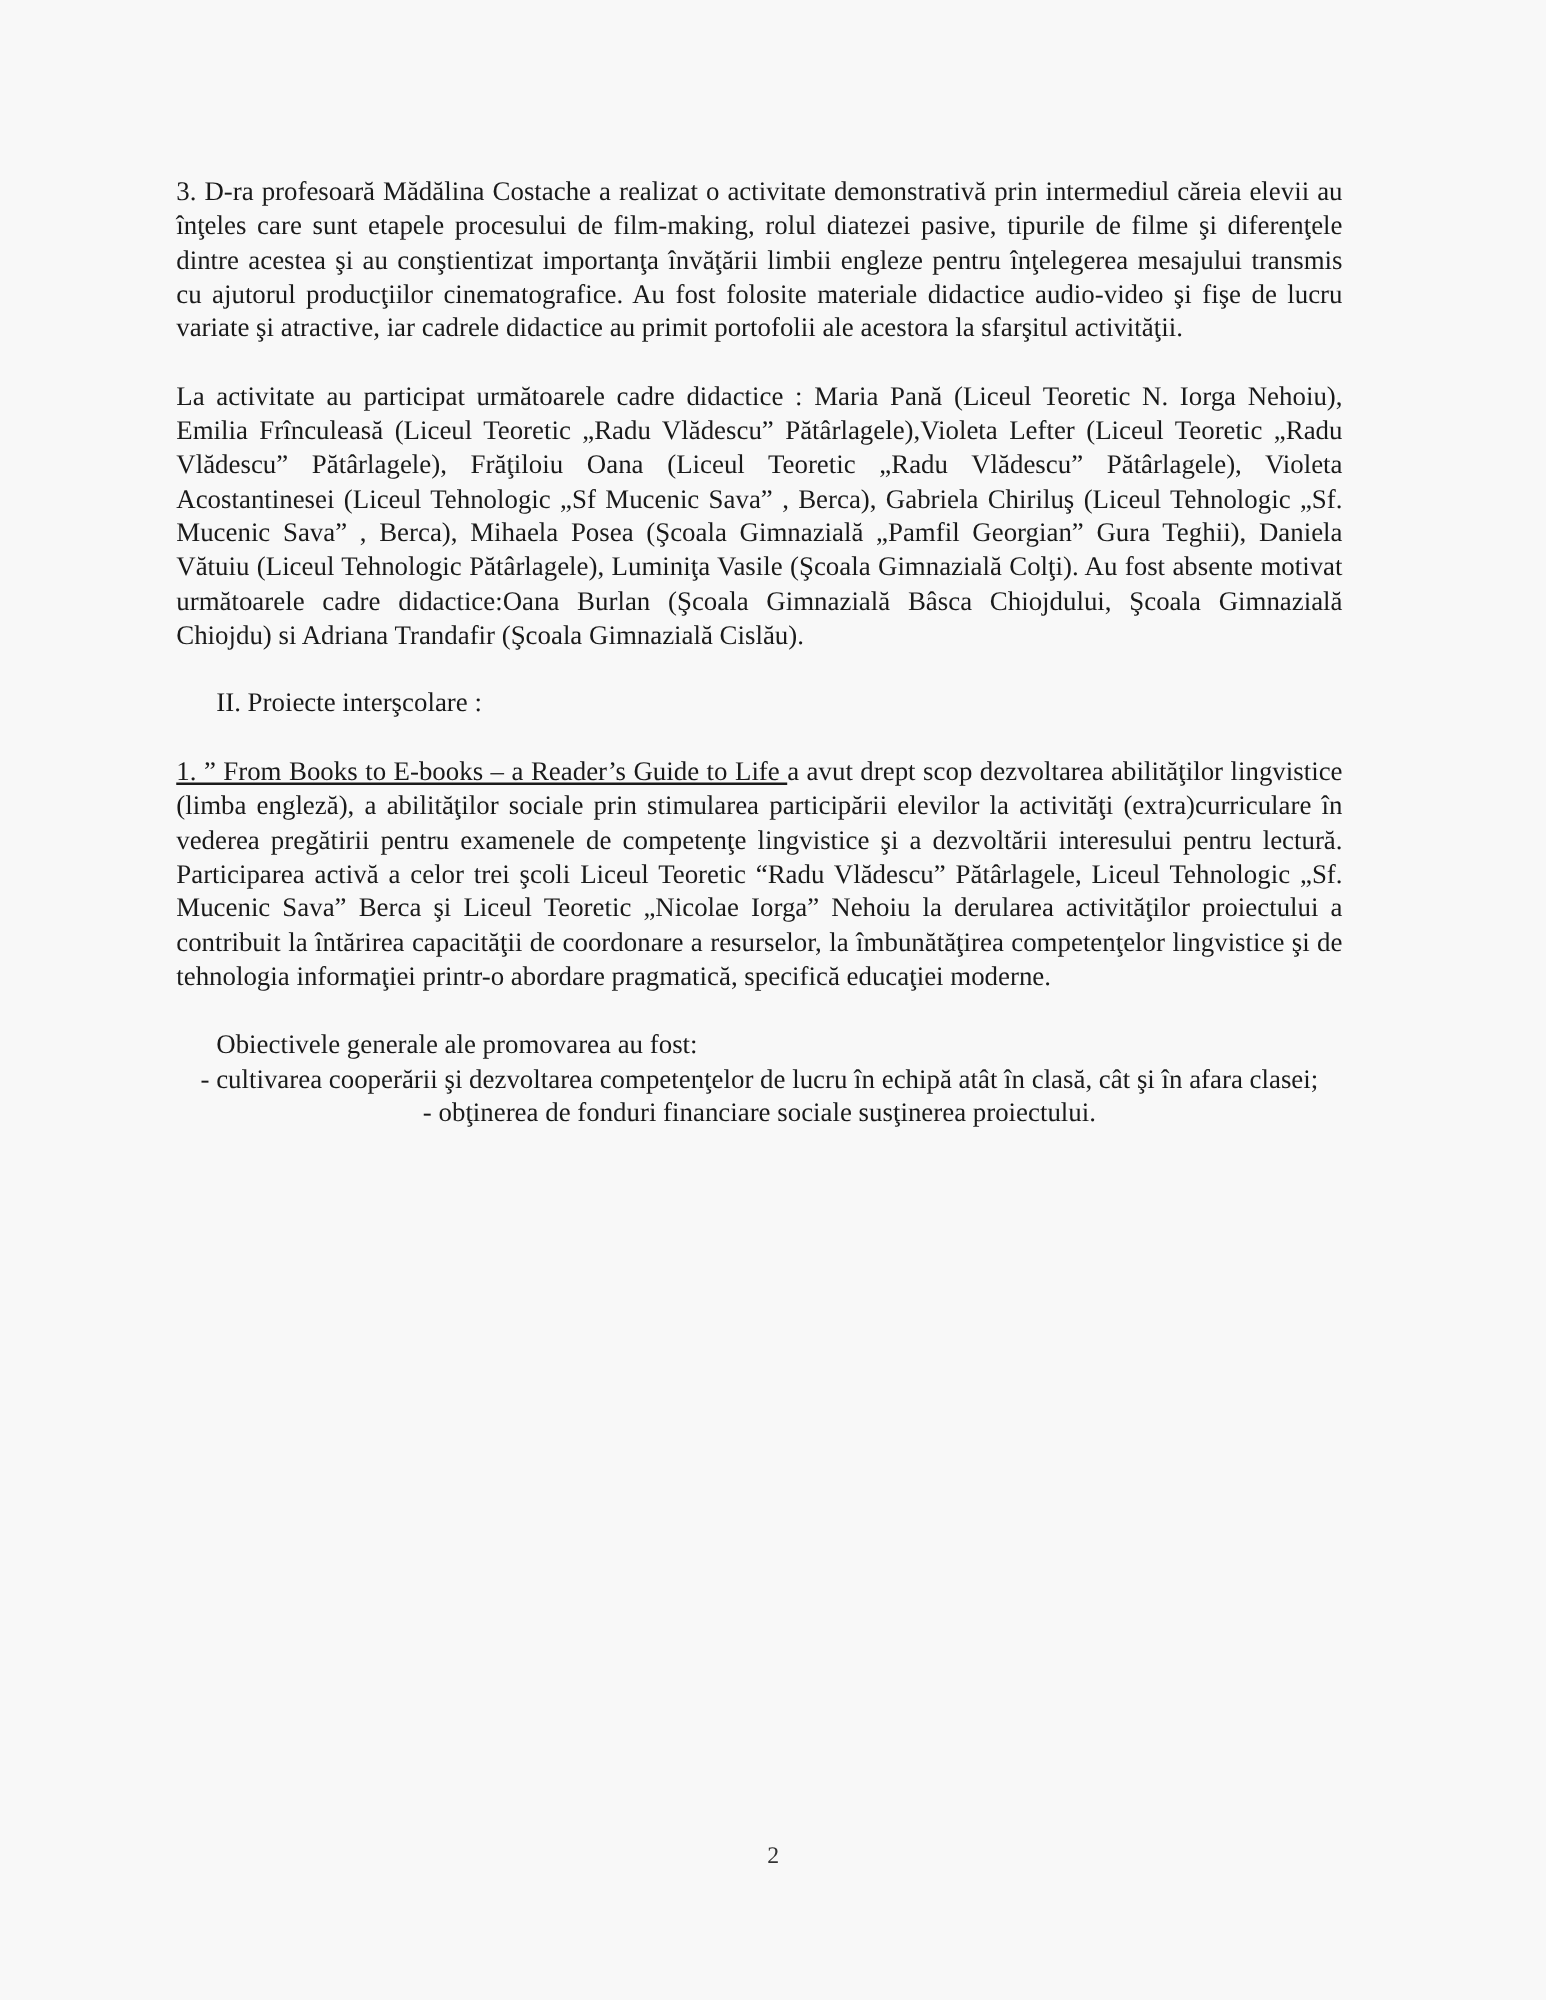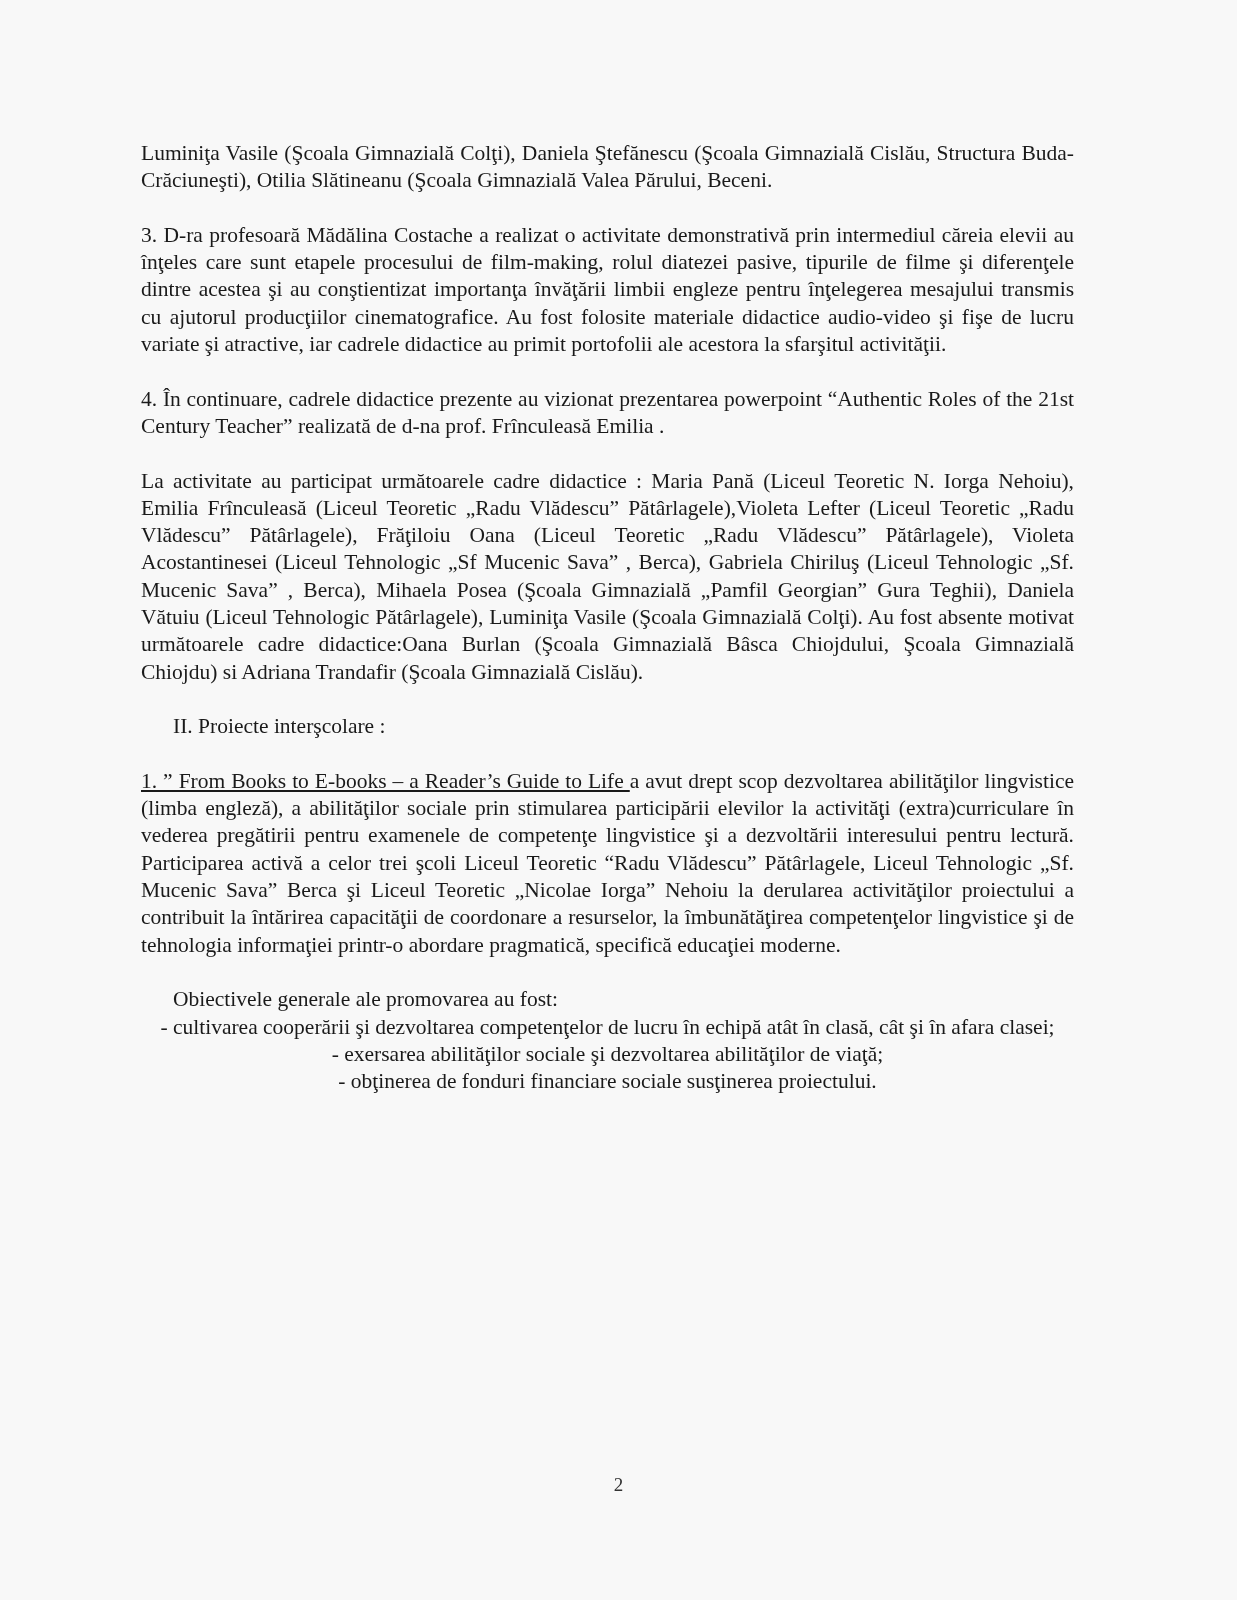--- a/index.html
+++ b/index.html
@@ -53,37 +53,34 @@
       font-family: "Liberation Serif", "DejaVu Serif", serif;
       font-size: 19px;
       color: #333333;
     }
   </style>
 </head>
 <body>
 
 <div class="page">
 
-  <p class="para">Luminiţa Vasile (Şcoala Gimnazială Colţi), Daniela Ştefănescu (Şcoala Gimnazială Cislău, Structura Buda-Crăciuneşti), Otilia Slătineanu (Şcoala Gimnazială Valea Părului, Beceni.</p>
 
 
   <p class="para">3. D-ra profesoară Mădălina Costache a realizat o activitate demonstrativă prin intermediul căreia elevii au înţeles care sunt etapele procesului de film-making, rolul diatezei pasive,  tipurile de filme şi diferenţele dintre acestea şi au conştientizat importanţa învăţării limbii engleze pentru înţelegerea mesajului transmis cu ajutorul producţiilor cinematografice. Au fost folosite materiale didactice audio-video şi fişe de lucru variate şi atractive, iar cadrele didactice au primit portofolii ale acestora la sfarşitul activităţii.</p>
 
-  <p class="para">4. În continuare, cadrele didactice prezente au vizionat prezentarea powerpoint “Authentic Roles of the 21st Century Teacher” realizată de d-na prof. Frînculeasă Emilia .</p>
 
   <p class="para">La activitate au participat următoarele cadre didactice : Maria Pană (Liceul Teoretic N. Iorga Nehoiu), Emilia Frînculeasă (Liceul Teoretic „Radu Vlădescu” Pătârlagele),Violeta Lefter (Liceul Teoretic „Radu Vlădescu” Pătârlagele), Frăţiloiu Oana (Liceul Teoretic „Radu Vlădescu” Pătârlagele), Violeta Acostantinesei (Liceul Tehnologic „Sf Mucenic Sava” , Berca), Gabriela Chiriluş (Liceul Tehnologic „Sf. Mucenic Sava” , Berca),  Mihaela Posea (Şcoala Gimnazială „Pamfil Georgian” Gura Teghii), Daniela Vătuiu (Liceul Tehnologic Pătârlagele), Luminiţa Vasile (Şcoala Gimnazială Colţi). Au fost absente motivat următoarele cadre didactice:Oana Burlan (Şcoala Gimnazială Bâsca Chiojdului, Şcoala Gimnazială Chiojdu) si Adriana Trandafir (Şcoala Gimnazială Cislău).</p>
 
   <p class="para left">II. Proiecte interşcolare :</p>
 
   <p class="para"><span class="underline">1. ” From Books to E-books – a Reader’s Guide to Life </span><span>a avut drept scop dezvoltarea abilităţilor lingvistice (limba engleză),  a abilităţilor sociale prin stimularea participării elevilor la activităţi (extra)curriculare în vederea pregătirii pentru examenele de competenţe lingvistice şi a dezvoltării interesului pentru lectură. Participarea activă a celor trei şcoli Liceul Teoretic “Radu Vlădescu” Pătârlagele, Liceul Tehnologic „Sf. Mucenic Sava” Berca  şi Liceul Teoretic „Nicolae Iorga” Nehoiu la derularea activităţilor proiectului a contribuit la întărirea capacităţii de coordonare a resurselor, la îmbunătăţirea competenţelor lingvistice şi de tehnologia informaţiei printr-o abordare pragmatică, specifică educaţiei moderne.</span></p>
 
   <div>
     <div class="para left" style="margin-bottom:0">Obiectivele generale ale promovarea au fost:</div>
     <ul class="objectives">
       <li>- cultivarea cooperării şi dezvoltarea competenţelor de lucru în echipă atât în clasă, cât şi în afara clasei;</li>
-      <li>- exersarea abilităţilor sociale şi dezvoltarea abilităţilor de viaţă;</li>
       <li>- obţinerea de fonduri financiare sociale susţinerea proiectului.</li>
     </ul>
   </div>
 
 </div>
 
 <div class="page-number">2</div>
 
 </body></html>

